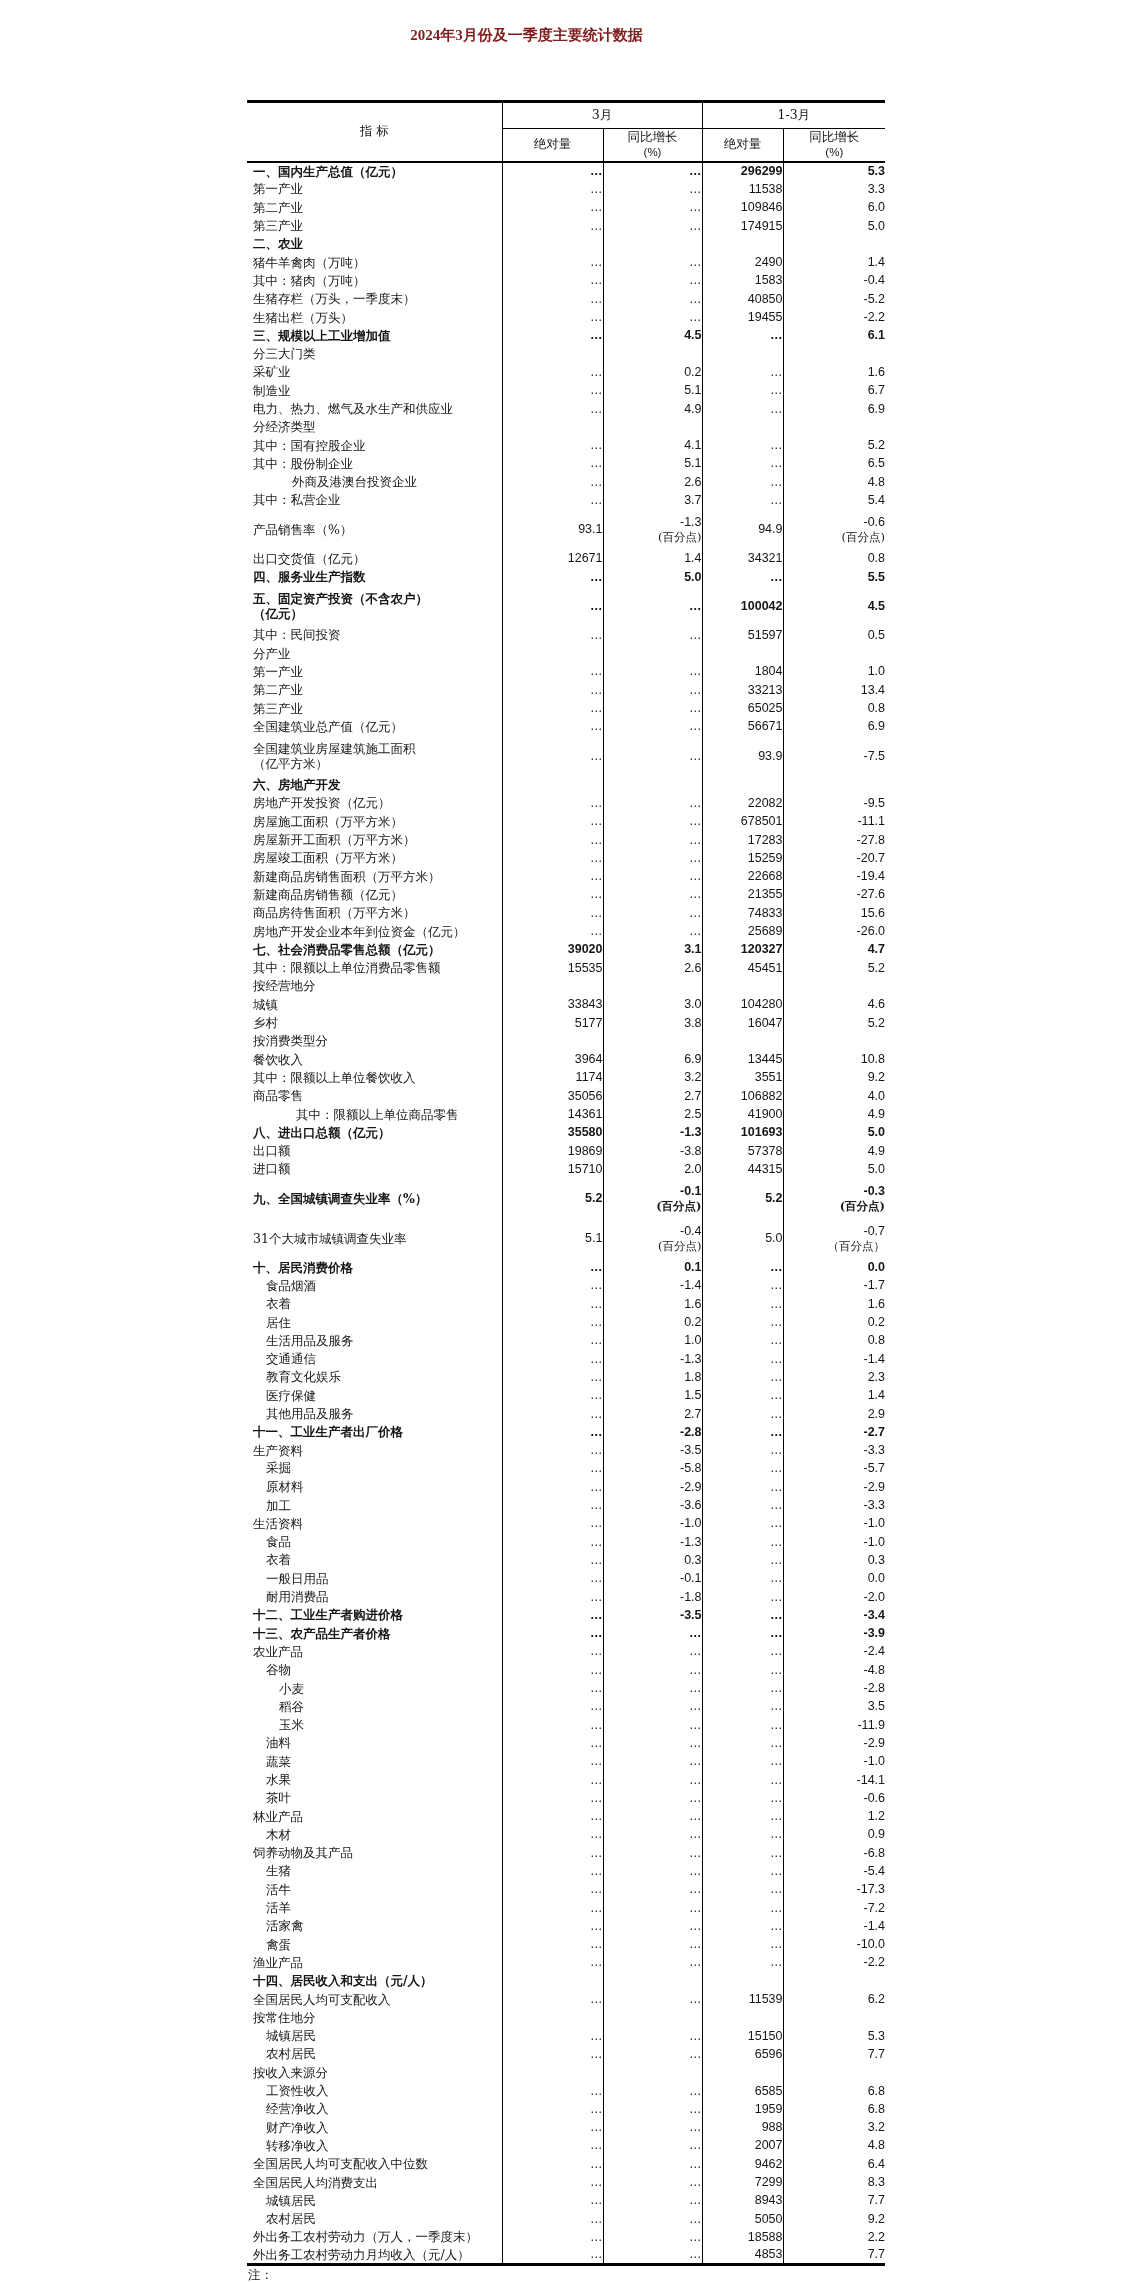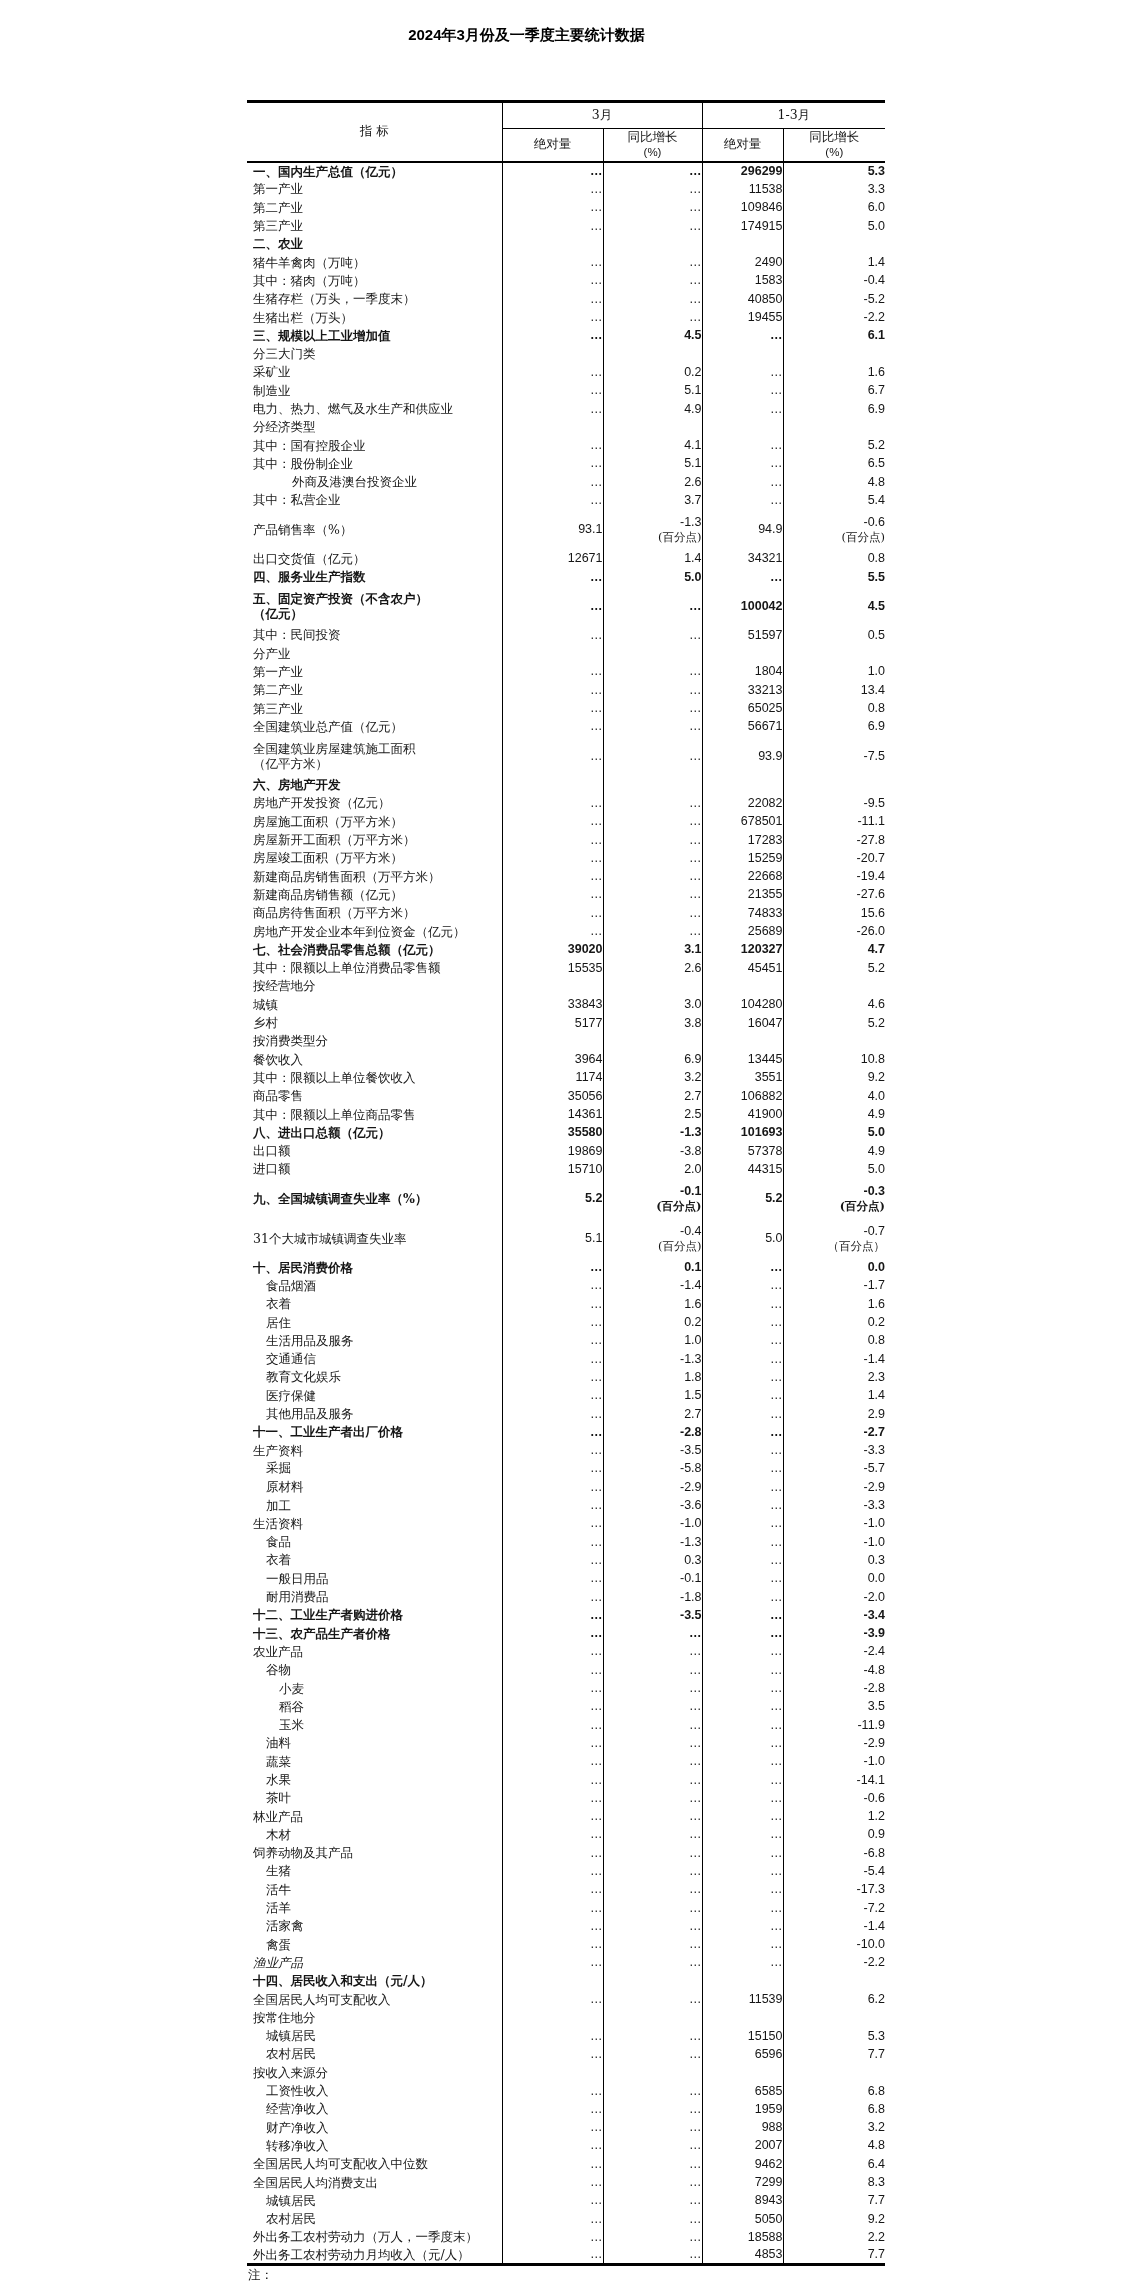--- a/index.html
+++ b/index.html
@@ -1,19 +1,19 @@
 <!DOCTYPE html>
 <html><head>
 <meta charset="utf-8">
 <style>
   html,body{margin:0;padding:0;background:#fff;}
   #page{position:relative;width:1133px;height:2283px;background:#fff;overflow:hidden;
         color:#1a1a1a;}
   .title{position:absolute;top:26px;left:0;width:1053px;text-align:center;
-         font-family:Liberation Sans, sans-serif;font-weight:700;font-size:15px;color:#000000;}
+         font-family:Liberation Serif, serif;font-weight:700;font-size:15px;color:#7f1d1d;}
   table.stats{position:absolute;left:247px;top:100px;width:638px;
          border-collapse:collapse;table-layout:fixed;
          border-top:3px solid #000;border-bottom:3px solid #000;}
   table.stats td{padding:0;vertical-align:middle;font-size:12.5px;color:#161616;}
   
   tr.h1{height:27px;}
   tr.h2{height:33px;}
   .hc{text-align:center;font-family:"DejaVu Serif",serif;}
   td.grp{border-bottom:1px solid #000;}
   tr.h2 td, td.ind{border-bottom:2px solid #000;}
@@ -404,21 +404,21 @@
           <td class="num vb">9.2</td>
         </tr>
         <tr class="single">
           <td class="lbl" style="padding-left: 6px;">商品零售</td>
           <td class="num vb">35056</td>
           <td class="num vb">2.7</td>
           <td class="num vb">106882</td>
           <td class="num vb">4.0</td>
         </tr>
         <tr class="single">
-          <td class="lbl" style="padding-left: 6px;">其中：限额以上单位商品零售</td>
+          <td class="lbl" style="padding-left: 6px; text-align: center;">其中：限额以上单位商品零售</td>
           <td class="num vb">14361</td>
           <td class="num vb">2.5</td>
           <td class="num vb">41900</td>
           <td class="num vb">4.9</td>
         </tr>
         <tr class="single bold">
           <td class="lbl" style="padding-left: 6px;">八、进出口总额（亿元）</td>
           <td class="num vb">35580</td>
           <td class="num vb">-1.3</td>
           <td class="num vb">101693</td>
@@ -724,21 +724,21 @@
           <td class="num vb">-1.4</td>
         </tr>
         <tr class="single">
           <td class="lbl" style="padding-left: 19px;">禽蛋</td>
           <td class="num vb">…</td>
           <td class="num vb">…</td>
           <td class="num vb">…</td>
           <td class="num vb">-10.0</td>
         </tr>
         <tr class="single">
-          <td class="lbl" style="padding-left: 6px; font-style: italic;">渔业产品</td>
+          <td class="lbl" style="padding-left: 6px;">渔业产品</td>
           <td class="num vb">…</td>
           <td class="num vb">…</td>
           <td class="num vb">…</td>
           <td class="num vb">-2.2</td>
         </tr>
         <tr class="single bold">
           <td class="lbl" style="padding-left: 6px;">十四、居民收入和支出（元/人）</td>
           <td class="num vb"></td>
           <td class="num vb"></td>
           <td class="num vb"></td>

